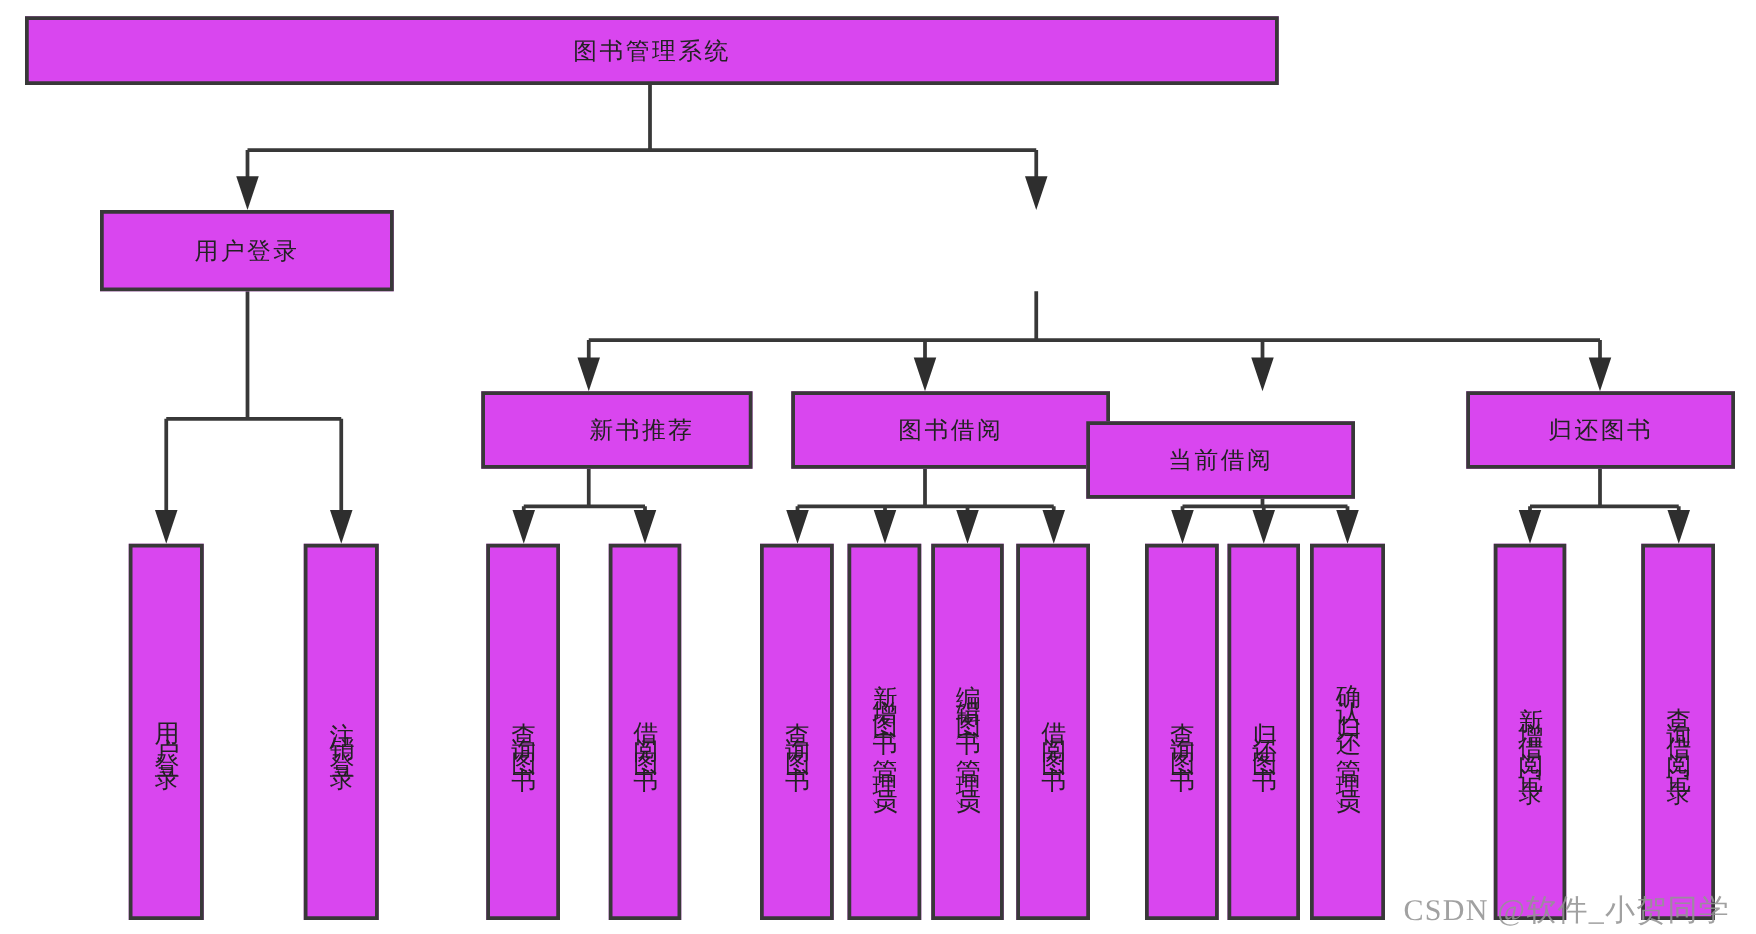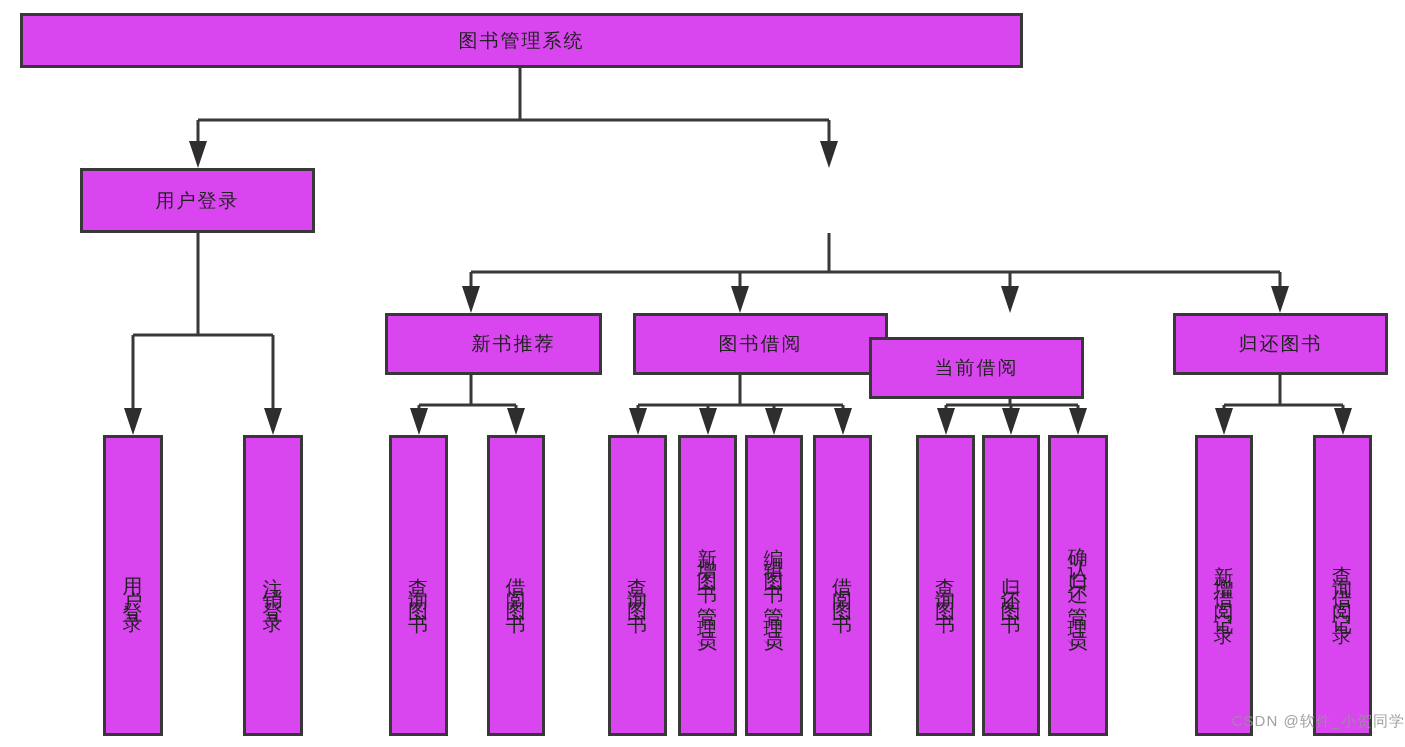--- a/index.html
+++ b/index.html
@@ -33,26 +33,27 @@
   }
   .box.v span {
     writing-mode: vertical-rl;
     text-orientation: mixed;
     font-size: 20px;
     line-height: 1;
     letter-spacing: 12px;
   }
   .watermark {
     position: absolute;
-    right: 0;
+    right: 21px;
     top: 712px;
-    font-size: 15px;
+    font-size: 24px;
     letter-spacing: 1px;
     color: rgba(148, 148, 148, 0.88);
     white-space: nowrap;
+    font-family: Liberation Serif, serif;
   }
 </style>
 </head>
 <body>
 
 <div class="canvas">
 
   <svg class="connectors" viewBox="0 0 1405 747" xmlns="http://www.w3.org/2000/svg">
     <path d="M520 68 V120 M198 120 H829 M198 120 V143 M829 120 V143
              M198 233 V335 M133 335 H273 M133 335 V410 M273 335 V410

